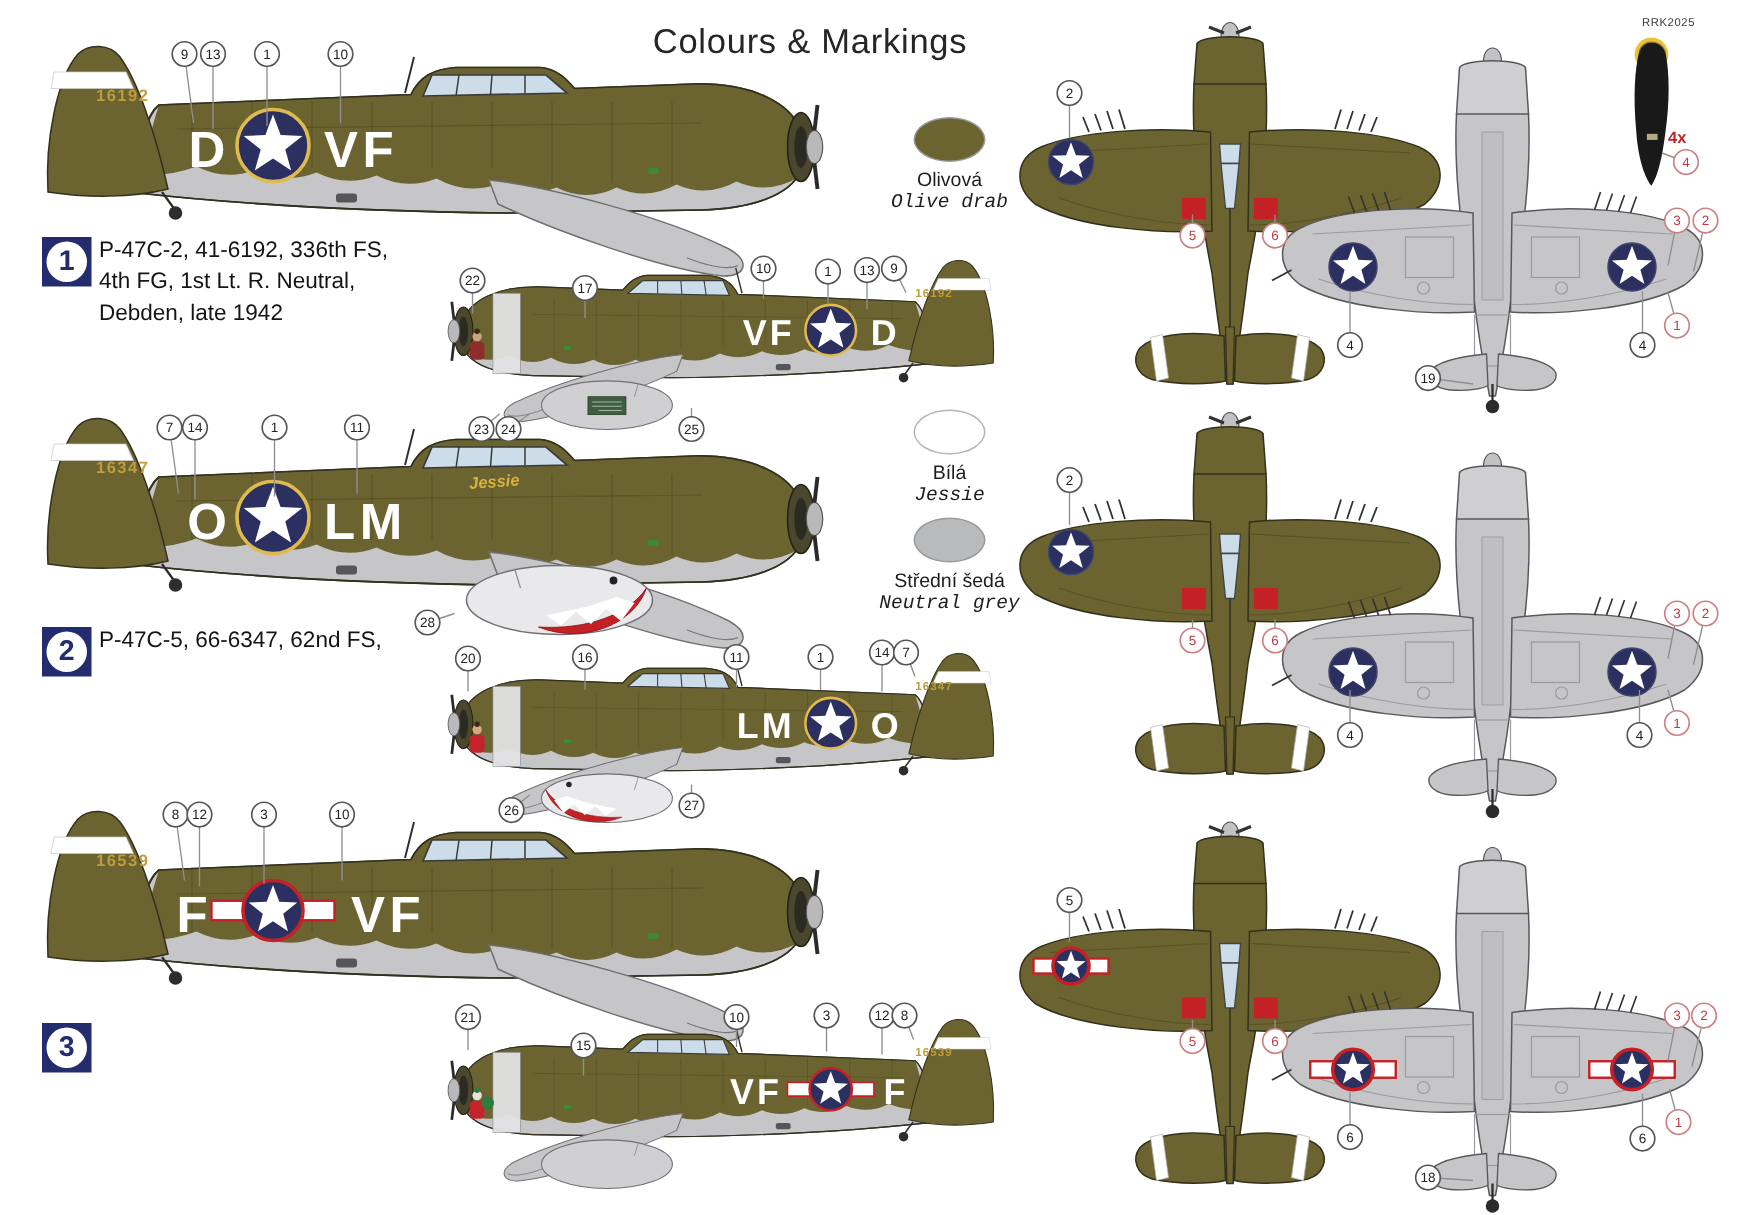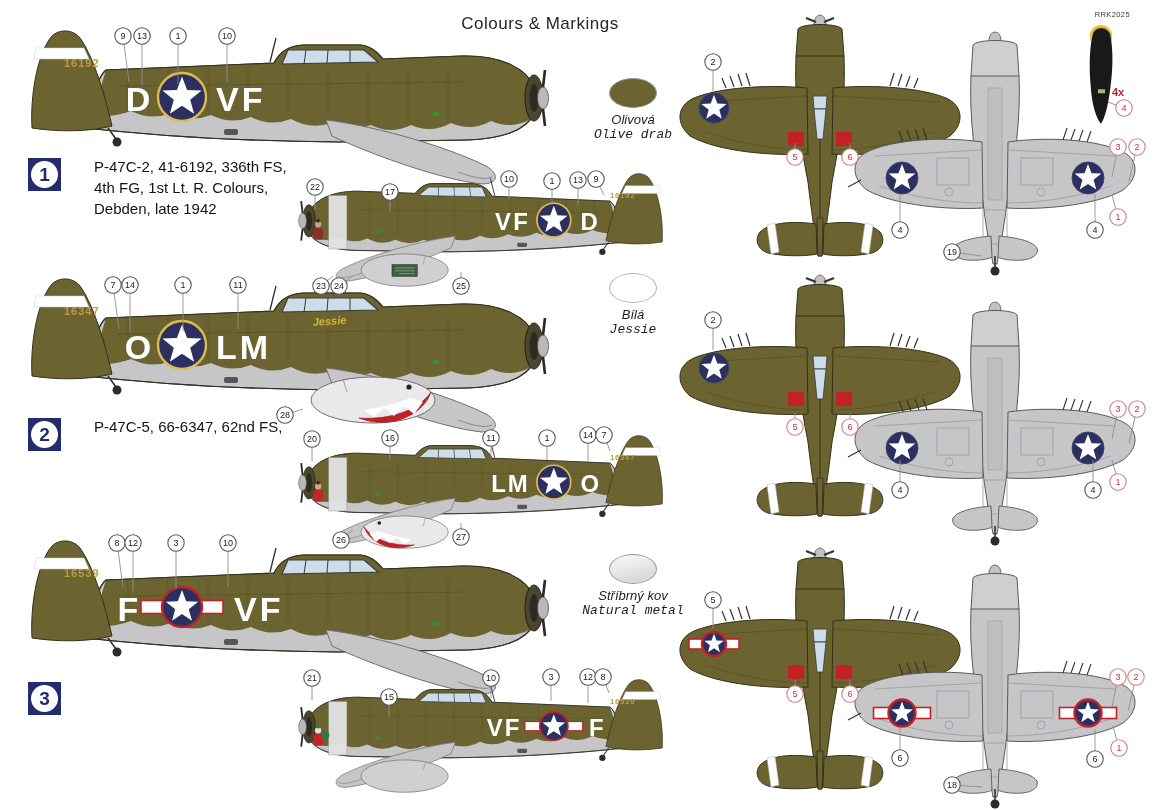--- a/index.html
+++ b/index.html
@@ -1,47 +1,47 @@
 <!DOCTYPE html>
 <html><head>
 <meta charset="utf-8">
 <style>
   html,body{margin:0;padding:0;width:1170px;height:810px;background:#ffffff;overflow:hidden;
     font-family:"Liberation Sans",sans-serif;}
   .abs{position:absolute;}
   #sheet{position:relative;width:1170px;height:810px;background:#fff;}
-  #title{left:420px;top:14px;width:240px;text-align:center;font-size:17px;color:#262626;letter-spacing:.5px;}
+  #title{left:420px;top:14px;width:240px;text-align:center;font-size:23px;color:#262626;letter-spacing:.5px;}
   #product-code{right:40px;top:10px;font-size:7.5px;font-weight:normal;color:#3a3a3a;letter-spacing:.4px;}
-  .caption{width:300px;font-size:15px;line-height:21px;color:#141414;margin-left:28px;}
+  .caption{width:300px;font-size:15px;line-height:21px;color:#141414;}
   .badge{width:33px;height:33px;background:#232d6e;display:flex;align-items:center;justify-content:center;}
   .badge .ring{width:27px;height:27px;background:#fff;border-radius:50%;display:flex;align-items:center;justify-content:center;}
   .badge .num{color:#232d6e;font-weight:bold;font-size:19px;}
   .swatch{width:120px;text-align:center;}
   .swatch .ellipse{width:46px;height:28px;border-radius:50%;margin:0 auto 4px auto;border:1px solid #9a9a9c;}
-  .swatch .cs{font-size:13px;color:#1d1d1d;font-style:italic;}
+  .swatch .cs{font-size:13px;color:#1d1d1d;}
   .swatch .en{font-size:13px;font-style:italic;color:#1d1d1d;font-family:Liberation Mono, monospace;}
   #qty-label{left:1112px;top:86px;color:#c42127;font-weight:bold;font-size:11px;}
   svg{display:block;}
 </style>
 </head>
 <body>
 
 <div id="sheet">
 
   <div id="title" class="abs">Colours &amp; Markings</div>
   <div id="product-code" class="abs">RRK2025</div>
 
   <div class="badge abs" style="left:28px;top:158px;">
     <div class="ring">
         <span class="num">1</span>
       </div>
   </div>
   <div class="caption abs" style="left:66px;top:156px;">
     <div>P-47C-2, 41-6192, 336th FS,</div>
-    <div>4th FG, 1st Lt. R. Colours,</div>
+    <div>4th FG, 1st Lt. R. Neutral,</div>
     <div>Debden, late 1942</div>
   </div>
 
   <div class="badge abs" style="left:28px;top:418px;">
     <div class="ring">
         <span class="num">2</span>
       </div>
   </div>
   <div class="caption abs" style="left:66px;top:416px;">
     <div>P-47C-5, 66-6347, 62nd FS,</div>
@@ -58,24 +58,24 @@
   <div class="swatch abs" style="left:573px;top:78px;">
     <div class="ellipse" style="background: rgb(107, 100, 48);"></div>
     <div class="cs">Olivová</div>
     <div class="en">Olive drab</div>
   </div>
   <div class="swatch abs" style="left:573px;top:273px;">
     <div class="ellipse" style="background: rgb(255, 255, 255); border-color: rgb(181, 181, 183);"></div>
     <div class="cs">Bílá</div>
     <div class="en">Jessie</div>
   </div>
-  <div class="swatch abs" style="left:573px;top:554px;">
-    <div class="ellipse" style="background: linear-gradient(165deg, rgb(240, 241, 242) 25%, rgb(217, 219, 221) 75%);"></div>
-    <div class="cs">Stříbrný kov</div>
-    <div class="en">Natural metal</div>
+  <div class="swatch abs" style="left:573px;top:345px;">
+    <div class="ellipse" style="background: rgb(185, 186, 188);"></div>
+    <div class="cs">Střední šedá</div>
+    <div class="en">Neutral grey</div>
   </div>
 
   <div class="abs" id="v-s1-port" style="left:28px;top:26px;">
       <svg width="540" height="170" viewBox="0 0 540 170">
         <path d="M58,102 C64,70 70,50 78,44 L246,37 C252,25 261,20 276,19 L332,19 C343,20 349,26 355,33 L434,30 C474,29 499,43 506,61 C511,70 511,79 506,88 C498,105 472,113 440,114 L310,116 C212,115 128,110 58,102 Z" fill="#c6c6c9" stroke="#3a3a3d" stroke-width="1.1"></path>
         <path d="M78,44 L246,37 C252,25 261,20 276,19 L332,19 C343,20 349,26 355,33 L434,30 C474,29 499,43 506,61 C510,68 511,74 508,81 L503,93 Q483,104 463,95 Q443,106 423,97 Q403,108 383,99 Q363,109 343,99 Q323,107 303,97 Q283,104 263,93 Q243,101 223,91 Q203,99 183,89 Q163,97 143,87 Q123,95 103,85 Q84,92 66,90 C70,72 74,56 78,44 Z" fill="#6b6430"></path>
         <path d="M58,102 C64,70 70,50 78,44 L246,37 C252,25 261,20 276,19 L332,19 C343,20 349,26 355,33 L434,30 C474,29 499,43 506,61 C511,70 511,79 506,88 C498,105 472,113 440,114 L310,116 C212,115 128,110 58,102 Z" fill="none" stroke="#33301c" stroke-width="1.1"></path>
         <g stroke="#00000028" stroke-width="0.8">
           <line x1="100" y1="42" x2="100" y2="86"></line>
           <line x1="140" y1="42" x2="140" y2="86"></line>

